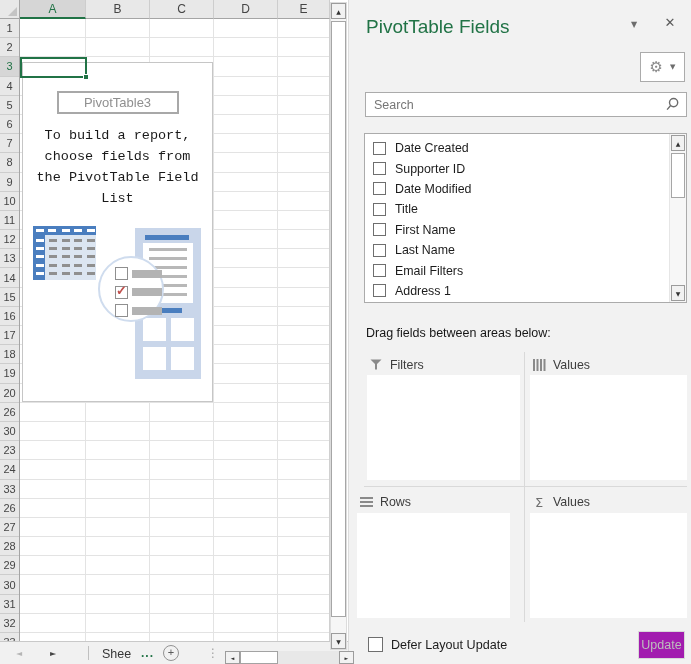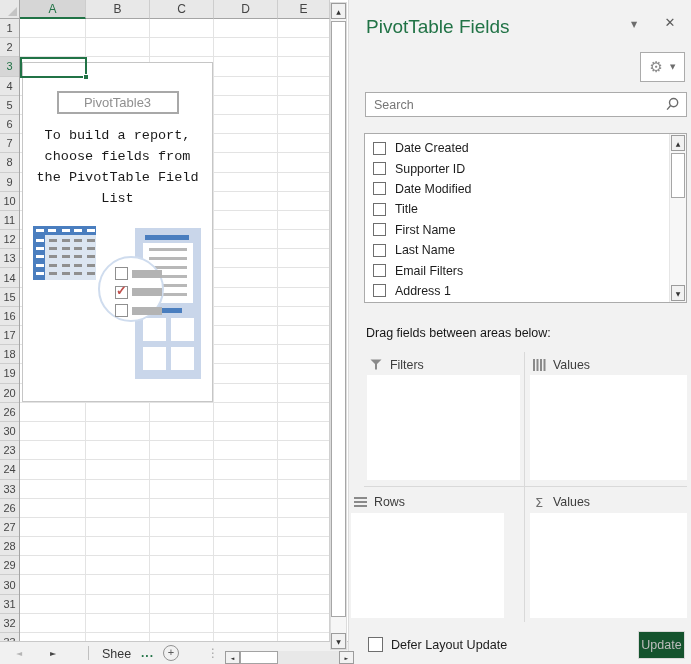--- a/index.html
+++ b/index.html
@@ -116,21 +116,21 @@
   .a-vline { left:175px; top:352px; width:1px; height:270px; background:#d9d9d9; }
   .a-hline { left:15px; top:486px; width:323px; height:1px; background:#d9d9d9; }
   .area { position:absolute; }
   .ahead { height:21px; display:flex; align-items:center; gap:7px; padding-left:2px; }
   .aicon { width:14px; display:flex; align-items:center; justify-content:center; }
   .albl { font-size:12.4px; color:#3d3d3d; }
   .adrop { background:#fff; height:105px; width:100%; }
   .sig::before { content:"\03A3"; font-size:13px; color:#6f6f6f; font-family:"DejaVu Sans",sans-serif; }
   .p-defer-cb { left:19px; top:637px; width:15px; height:15px; background:#fff; border:1px solid #6e6e6e; }
   .p-defer-lb { left:42px; top:638px; font-size:12.6px; color:#1c1c1c; }
-  .p-update { left:289px; top:631px; width:47px; height:28px; background:#14532d; border:1px solid #d9d9d9;
+  .p-update { left:289px; top:631px; width:47px; height:28px; background:#a21caf; border:1px solid #d9d9d9;
               color:#bdbdbd; font-size:12.5px; display:flex; align-items:center; justify-content:center; }
 </style>
 </head>
 <body>
 
 <div class="sheet">
   <div class="corner">
     <div class="corner-tri"></div>
   </div>
   <div class="col-headers">
@@ -395,21 +395,21 @@
               <rect x="3.5" width="2" height="12"></rect>
               <rect x="7" width="2" height="12"></rect>
               <rect x="10.5" width="2" height="12"></rect>
             </g>
           </svg>
         </div>
         <div class="albl">Values</div>
       </div>
       <div class="adrop" style="margin-top: 0px;"></div>
     </div>
-    <div class="area" style="left: 2px; top: 491px; width: 153px;">
+    <div class="area" style="left: 8px; top: 491px; width: 153px;">
       <div class="ahead">
         <div class="aicon">
           <svg width="13" height="10">
             <g fill="#8a8a8a">
               <rect y="0" width="13" height="2"></rect>
               <rect y="4" width="13" height="2"></rect>
               <rect y="8" width="13" height="2"></rect>
             </g>
           </svg>
         </div>

